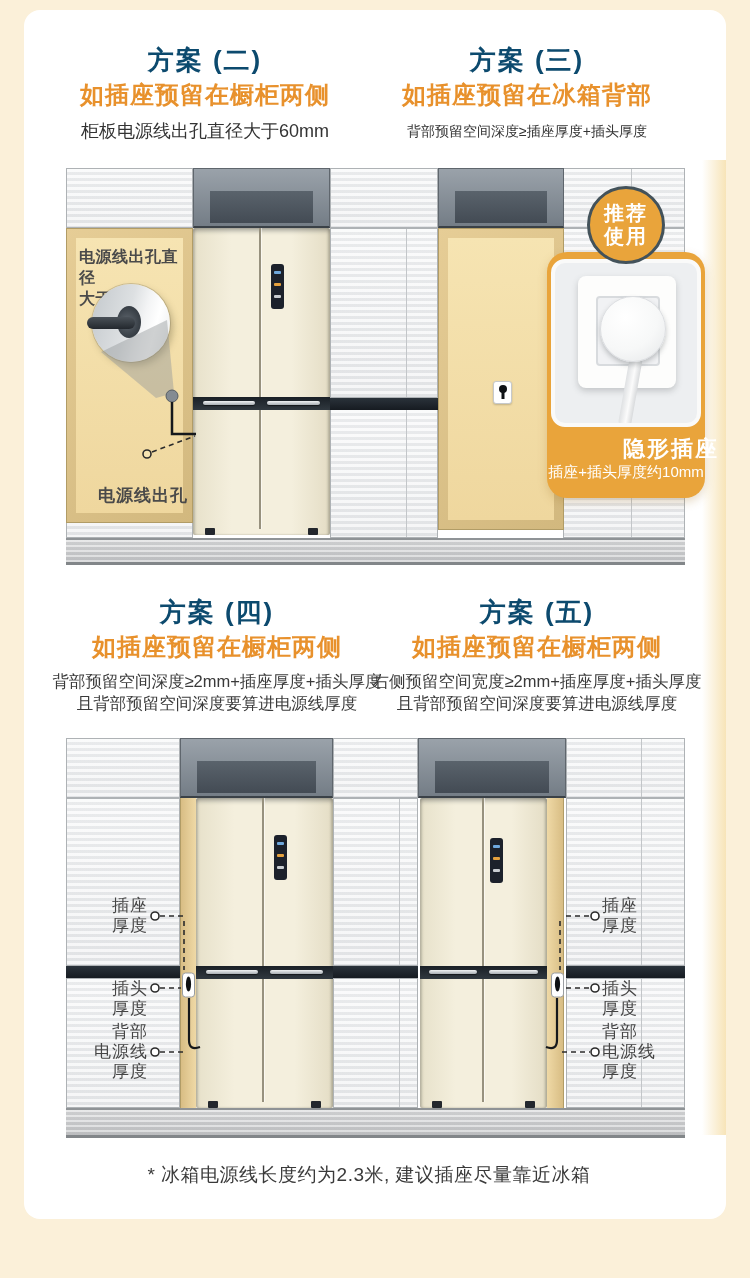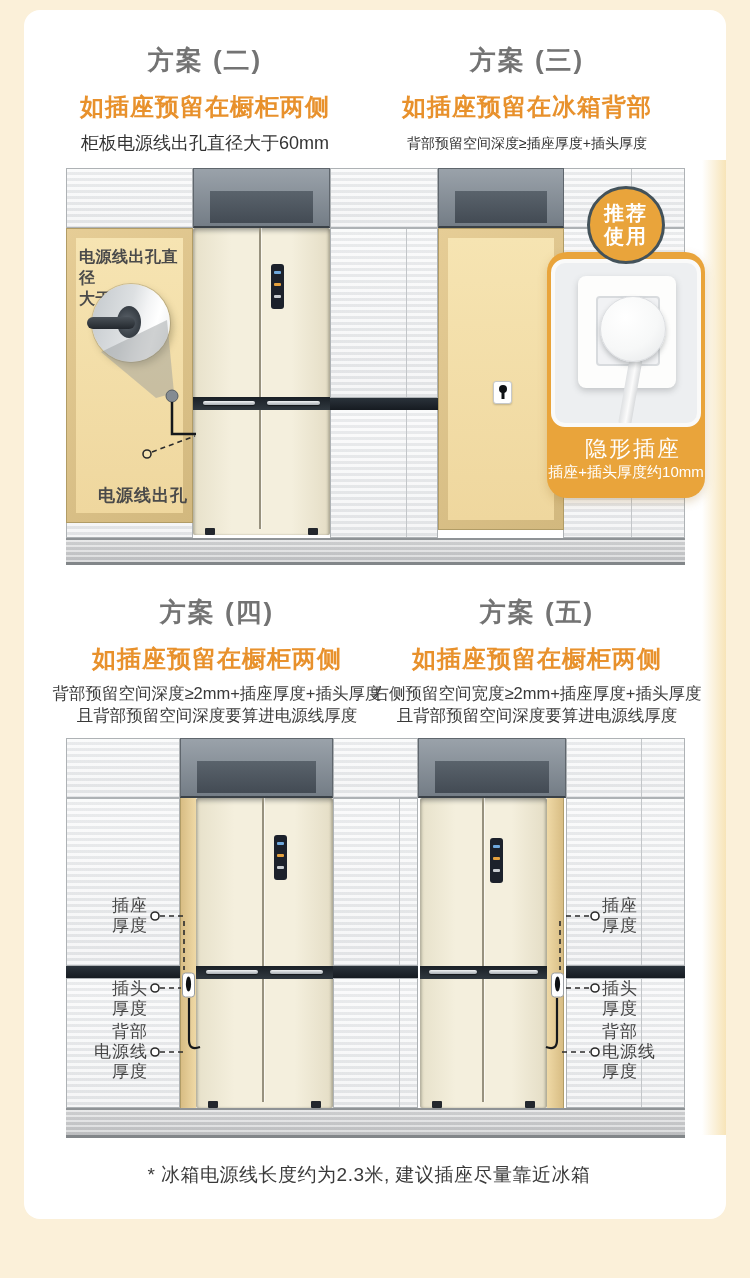--- a/index.html
+++ b/index.html
@@ -9,22 +9,22 @@
     font-family:"Liberation Sans","DejaVu Sans",sans-serif;
     -webkit-font-smoothing:antialiased;
   }
   .abs{position:absolute;}
   .card{
     position:absolute;left:24px;top:10px;width:702px;height:1209px;
     background:#FFFFFF;border-radius:16px;
   }
   
   .plan-col{position:absolute;width:330px;text-align:center;}
-  .plan-label{font-size:26px;font-weight:700;color:#737373;letter-spacing:2px;line-height:32px;}
-  .plan-title{font-size:24px;font-weight:700;color:#E8912C;letter-spacing:1px;line-height:30px;margin-top:16px;}
+  .plan-label{font-size:26px;font-weight:700;color:#0c4a6e;letter-spacing:2px;line-height:32px;}
+  .plan-title{font-size:24px;font-weight:700;color:#E8912C;letter-spacing:1px;line-height:30px;margin-top:4px;}
   .plan-desc{font-size:18px;color:#333333;line-height:24px;margin-top:9px;font-weight:500;}
   .plan-desc2{font-size:16.5px;color:#3A3A3A;line-height:22px;margin-top:8px;font-weight:500;}
   .plan-desc2 div{white-space:nowrap;}
   
   .panel{
     position:absolute;box-sizing:border-box;border:1px solid #AEB2B5;
     background-image:
       repeating-linear-gradient(180deg, rgba(255,255,255,.55) 0 3px, rgba(203,206,209,.28) 3px 6px),
       linear-gradient(180deg,#F5F6F7,#EAEBED);
   }
@@ -92,21 +92,21 @@
   .plughead{position:absolute;border-radius:50%;
     background:radial-gradient(circle at 38% 32%, #FFFFFF 0%, #F7F8F8 55%, #E4E6E8 100%);
     border:1px solid #DCDEE1;box-shadow:0 3px 5px rgba(70,75,80,.3);}
   .cord{position:absolute;border-radius:7px;
     background:linear-gradient(90deg,#DFE1E3,#FBFBFB 55%,#D8DADC);}
   .badge{
     position:absolute;width:78px;height:78px;border-radius:50%;background:#E9A43B;
     border:3px solid #43525A;box-sizing:border-box;color:#FFFFFF;font-weight:700;
     font-size:20px;line-height:23px;text-align:center;padding-top:13px;letter-spacing:2px;
   }
-  .co-title{position:absolute;width:172px;text-align:center;color:#FFFFFF;font-weight:400;font-size:22px;letter-spacing:2px;}
+  .co-title{position:absolute;width:172px;text-align:right;color:#FFFFFF;font-weight:700;font-size:22px;letter-spacing:2px;}
   .co-sub{position:absolute;width:158px;text-align:center;color:#FFFFFF;font-size:15px;letter-spacing:0;}
   .glow{position:absolute;background:linear-gradient(90deg, rgba(250,235,200,0), #F7E4B8);}
   .footnote{position:absolute;width:626px;text-align:center;font-size:19px;color:#3A3A3A;letter-spacing:.5px;font-weight:500;}
 </style>
 </head>
 <body>
 
 <div class="card"></div>
 <div class="glow" style="left:702px;top:160px;width:24px;height:975px"></div>
 

